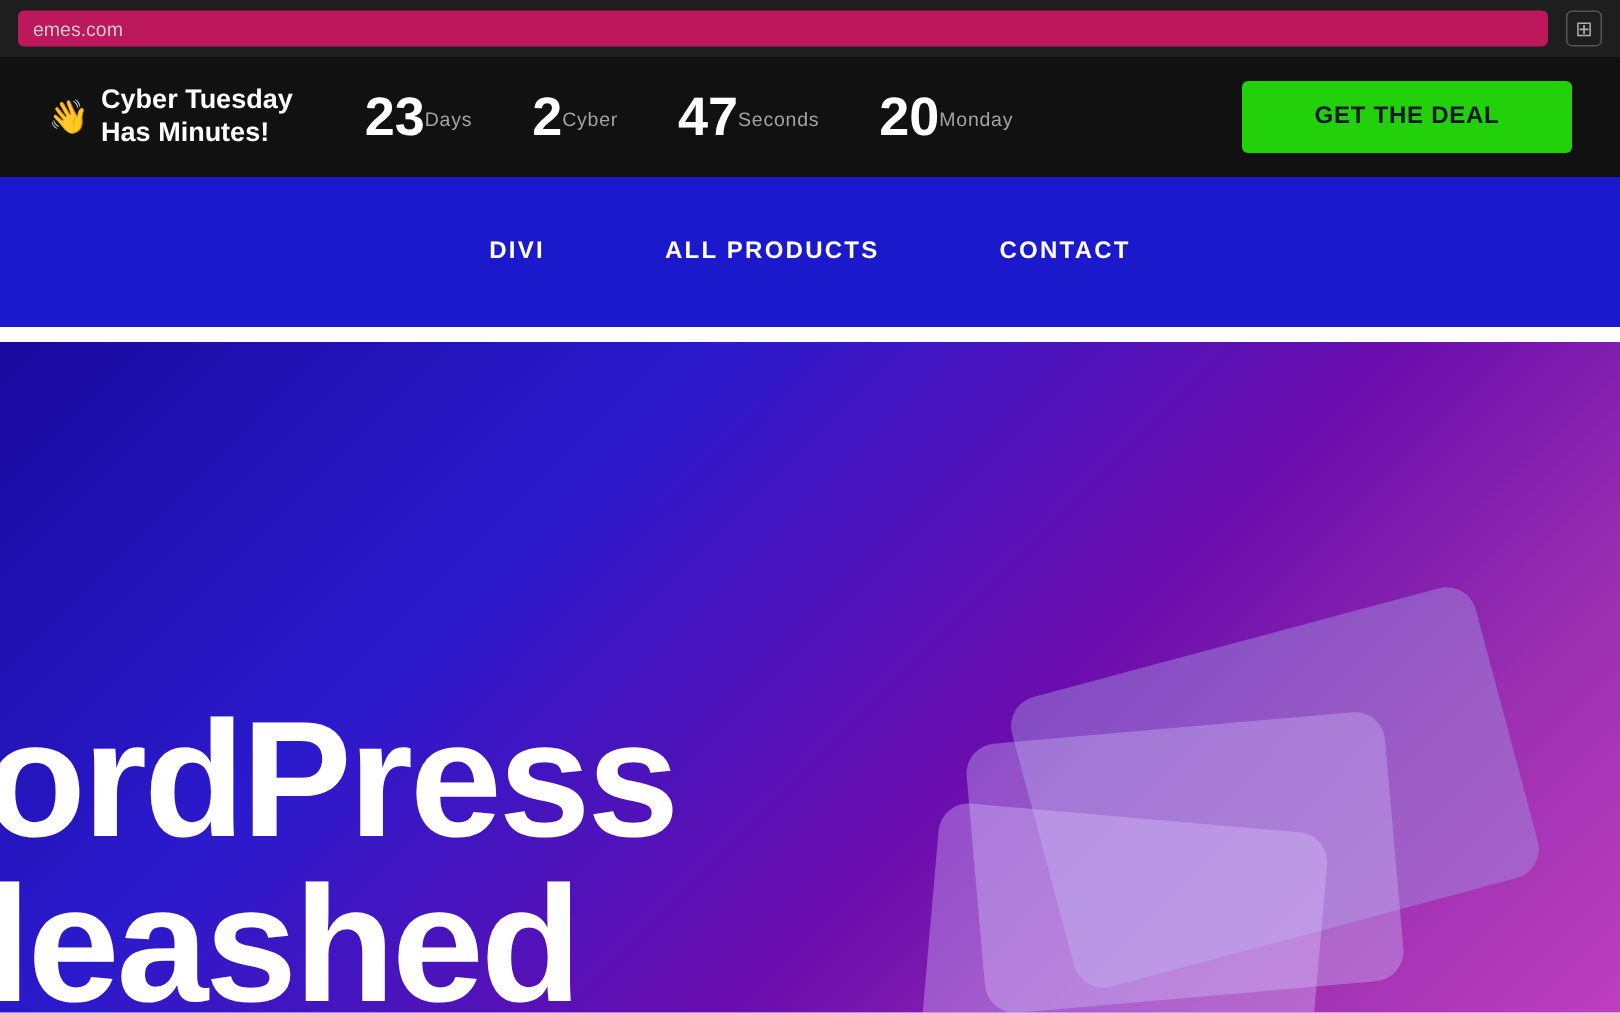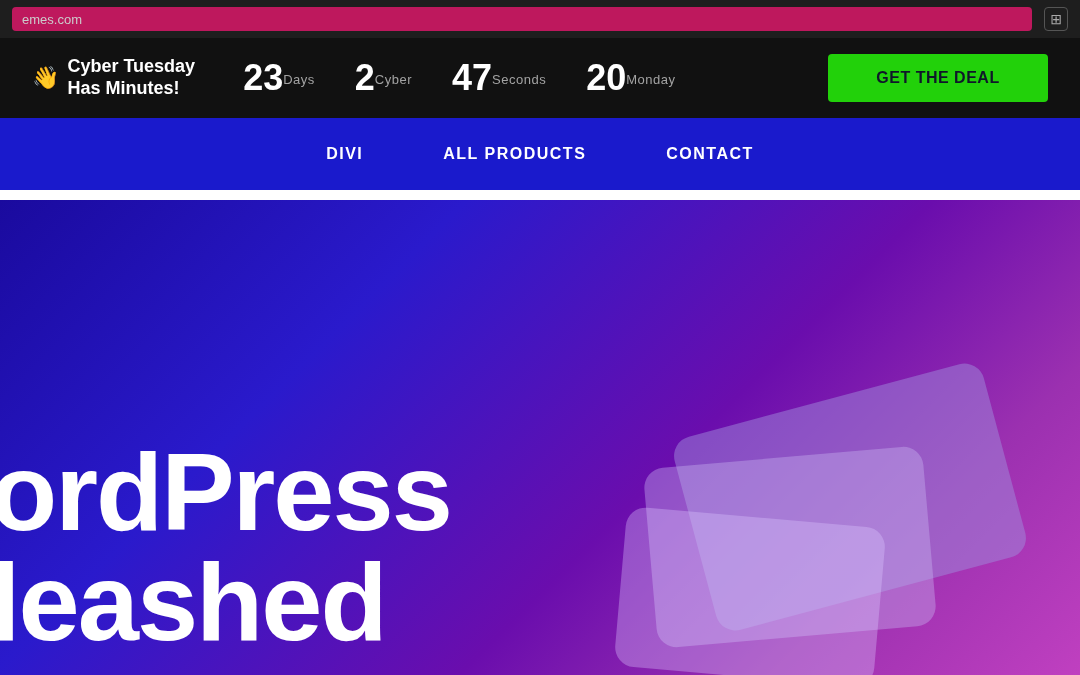--- a/index.html
+++ b/index.html
@@ -116,21 +116,21 @@
       cursor: pointer;
       white-space: nowrap;
       text-transform: uppercase;
       letter-spacing: 0.5px;
       min-width: 220px;
     }
 
     
     .nav-bar {
       background: #1a1acc;
-      height: 72px;
+      height: 100px;
       display: flex;
       align-items: center;
       justify-content: center;
       gap: 80px;
     }
 
     .nav-item {
       color: #fff;
       font-size: 16px;
       font-weight: 700;

